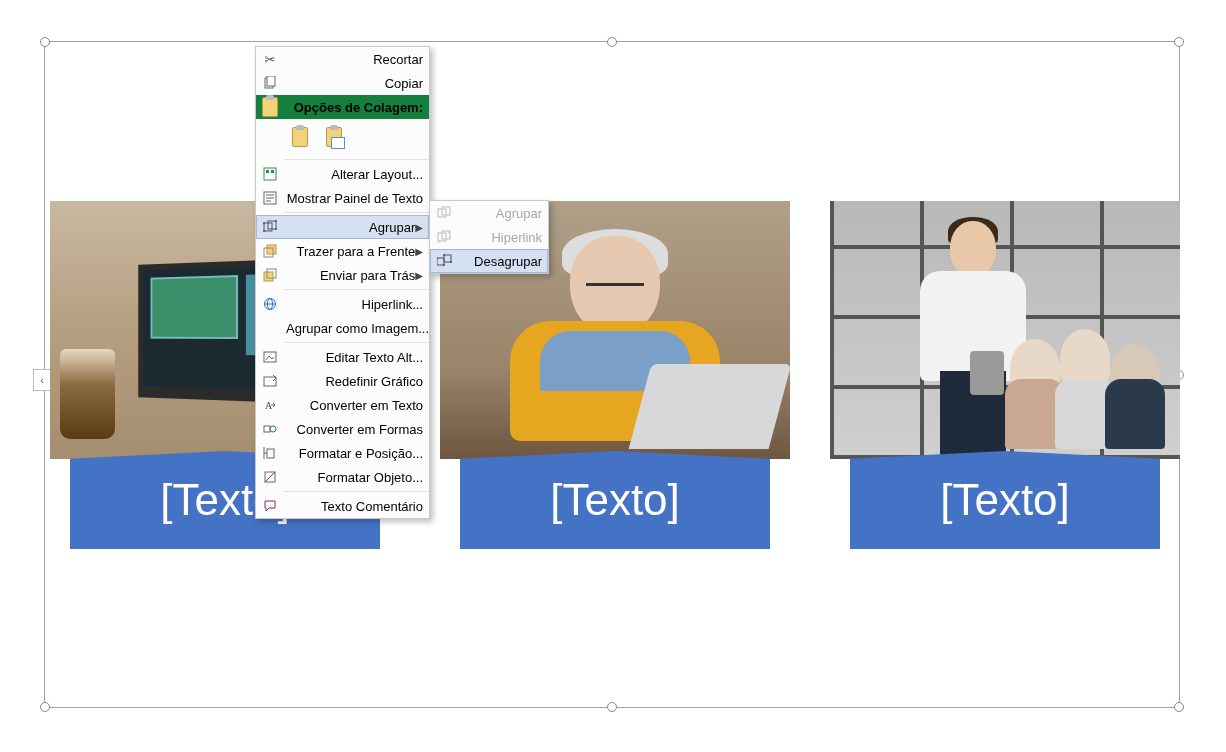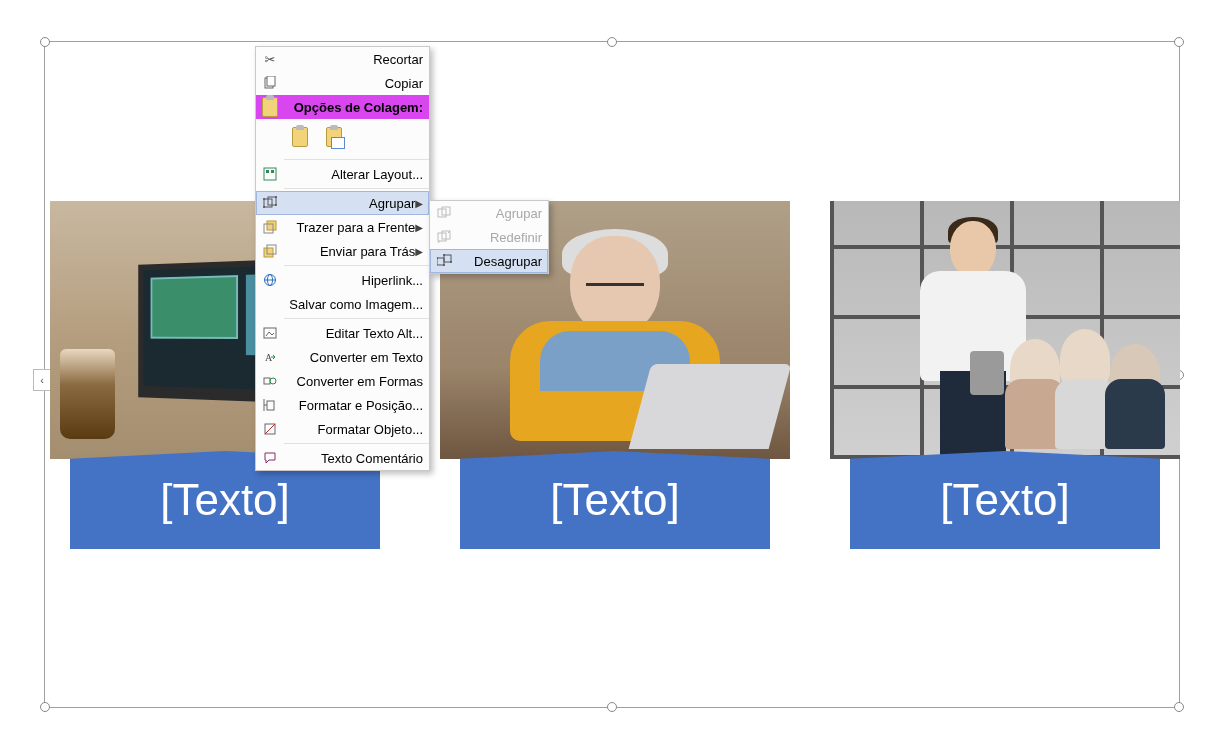--- a/index.html
+++ b/index.html
@@ -179,21 +179,21 @@
   }
   .menu-row {
     display:flex;
     align-items:center;
     height:24px;
     padding:0 6px 0 4px;
     position:relative;
     cursor:default;
   }
   .menu-row.hover { background:#d5e1f2; border:1px solid #a0b8e0; height:24px; padding:0 5px 0 3px;}
-  .menu-row.header { background:#d946ef; font-weight:600; }
+  .menu-row.header { background:#15803d; font-weight:600; }
   .menu-ico {
     width:20px; height:18px; display:flex; align-items:center; justify-content:center;
     font-size:13px; color:#505050; flex-shrink:0;
   }
   .menu-label { flex:1; padding-left:6px; white-space:nowrap;text-align:right; }
   .menu-arrow { font-size:10px; color:#444; }
   .sep { height:1px; background:#e1e1e1; margin:2px 0 2px 28px; }
   .paste-opts {
     display:flex; gap:6px; padding:4px 4px 6px 30px;
   }
@@ -328,20 +328,31 @@
   <div class="menu-row">
     <span class="menu-ico">
       <svg width="14" height="14">
           <rect x="1" y="1" width="12" height="12" fill="none" stroke="#2e8b57"></rect>
           <rect x="3" y="3" width="3" height="3" fill="#2e8b57"></rect>
           <rect x="8" y="3" width="3" height="3" fill="#2e8b57"></rect>
         </svg>
     </span>
     <span class="menu-label">Alterar Layout...</span>
   </div>
+  <div class="menu-row">
+    <span class="menu-ico">
+      <svg width="14" height="14">
+          <rect x="1" y="1" width="12" height="12" fill="none" stroke="#666"></rect>
+          <line x1="3" y1="4" x2="11" y2="4" stroke="#666"></line>
+          <line x1="3" y1="7" x2="11" y2="7" stroke="#666"></line>
+          <line x1="3" y1="10" x2="8" y2="10" stroke="#666"></line>
+        </svg>
+    </span>
+    <span class="menu-label">Mostrar Painel de Texto</span>
+  </div>
   <div class="sep"></div>
   <div class="menu-row hover">
     <span class="menu-ico">
       <svg width="15" height="14">
           <rect x="1" y="3" width="8" height="8" fill="none" stroke="#555"></rect>
           <rect x="5" y="1" width="8" height="8" fill="none" stroke="#555"></rect>
           <circle cx="1" cy="3" r="1" fill="#555"></circle>
           <circle cx="13" cy="1" r="1" fill="#555"></circle>
           <circle cx="13" cy="9" r="1" fill="#555"></circle>
           <circle cx="1" cy="11" r="1" fill="#555"></circle>
@@ -376,31 +387,40 @@
       <svg width="14" height="14">
           <circle cx="7" cy="7" r="5.5" fill="none" stroke="#2a70c2"></circle>
           <ellipse cx="7" cy="7" rx="2.5" ry="5.5" fill="none" stroke="#2a70c2"></ellipse>
           <line x1="1.5" y1="7" x2="12.5" y2="7" stroke="#2a70c2"></line>
         </svg>
     </span>
     <span class="menu-label">Hiperlink...</span>
   </div>
   <div class="menu-row">
     <span class="menu-ico"></span>
-    <span class="menu-label">Salvar como Imagem...</span>
+    <span class="menu-label">Agrupar como Imagem...</span>
   </div>
   <div class="sep"></div>
   <div class="menu-row">
     <span class="menu-ico">
       <svg width="14" height="14">
           <rect x="1" y="2" width="12" height="10" fill="none" stroke="#666"></rect>
           <polyline points="3,10 6,6 9,9 11,7" fill="none" stroke="#666"></polyline>
         </svg>
     </span>
     <span class="menu-label">Editar Texto Alt...</span>
+  </div>
+  <div class="menu-row">
+    <span class="menu-ico">
+      <svg width="14" height="14">
+          <rect x="1" y="3" width="12" height="9" fill="none" stroke="#666"></rect>
+          <path d="M10 1 l3 3 l-3 3" fill="none" stroke="#2a70c2"></path>
+        </svg>
+    </span>
+    <span class="menu-label">Redefinir Gráfico</span>
   </div>
   <div class="menu-row">
     <span class="menu-ico">
       <svg width="14" height="14">
           <text x="2" y="11" font-size="10" fill="#444" font-family="Segoe UI">A</text>
           <path d="M8 7 l4 0 M10 5 l2 2 l-2 2" fill="none" stroke="#2a8a4a"></path>
         </svg>
     </span>
     <span class="menu-label">Converter em Texto</span>
   </div>
@@ -454,21 +474,21 @@
     <span class="menu-label">Agrupar</span>
   </div>
   <div class="menu-row disabled">
     <span class="menu-ico">
       <svg width="15" height="14">
           <rect x="1" y="3" width="8" height="8" fill="none" stroke="#bbb"></rect>
           <rect x="5" y="1" width="8" height="8" fill="none" stroke="#bbb"></rect>
           <path d="M3 11 l-2 2 M11 3 l2 -2" stroke="#bbb"></path>
         </svg>
     </span>
-    <span class="menu-label">Redefinir</span>
+    <span class="menu-label">Hiperlink</span>
   </div>
   <div class="menu-row hover">
     <span class="menu-ico">
       <svg width="15" height="14">
           <rect x="0" y="4" width="7" height="7" fill="none" stroke="#555"></rect>
           <rect x="7" y="1" width="7" height="7" fill="none" stroke="#555"></rect>
           <circle cx="0" cy="4" r="1" fill="#555"></circle>
           <circle cx="7" cy="11" r="1" fill="#555"></circle>
           <circle cx="7" cy="1" r="1" fill="#555"></circle>
           <circle cx="14" cy="8" r="1" fill="#555"></circle>

